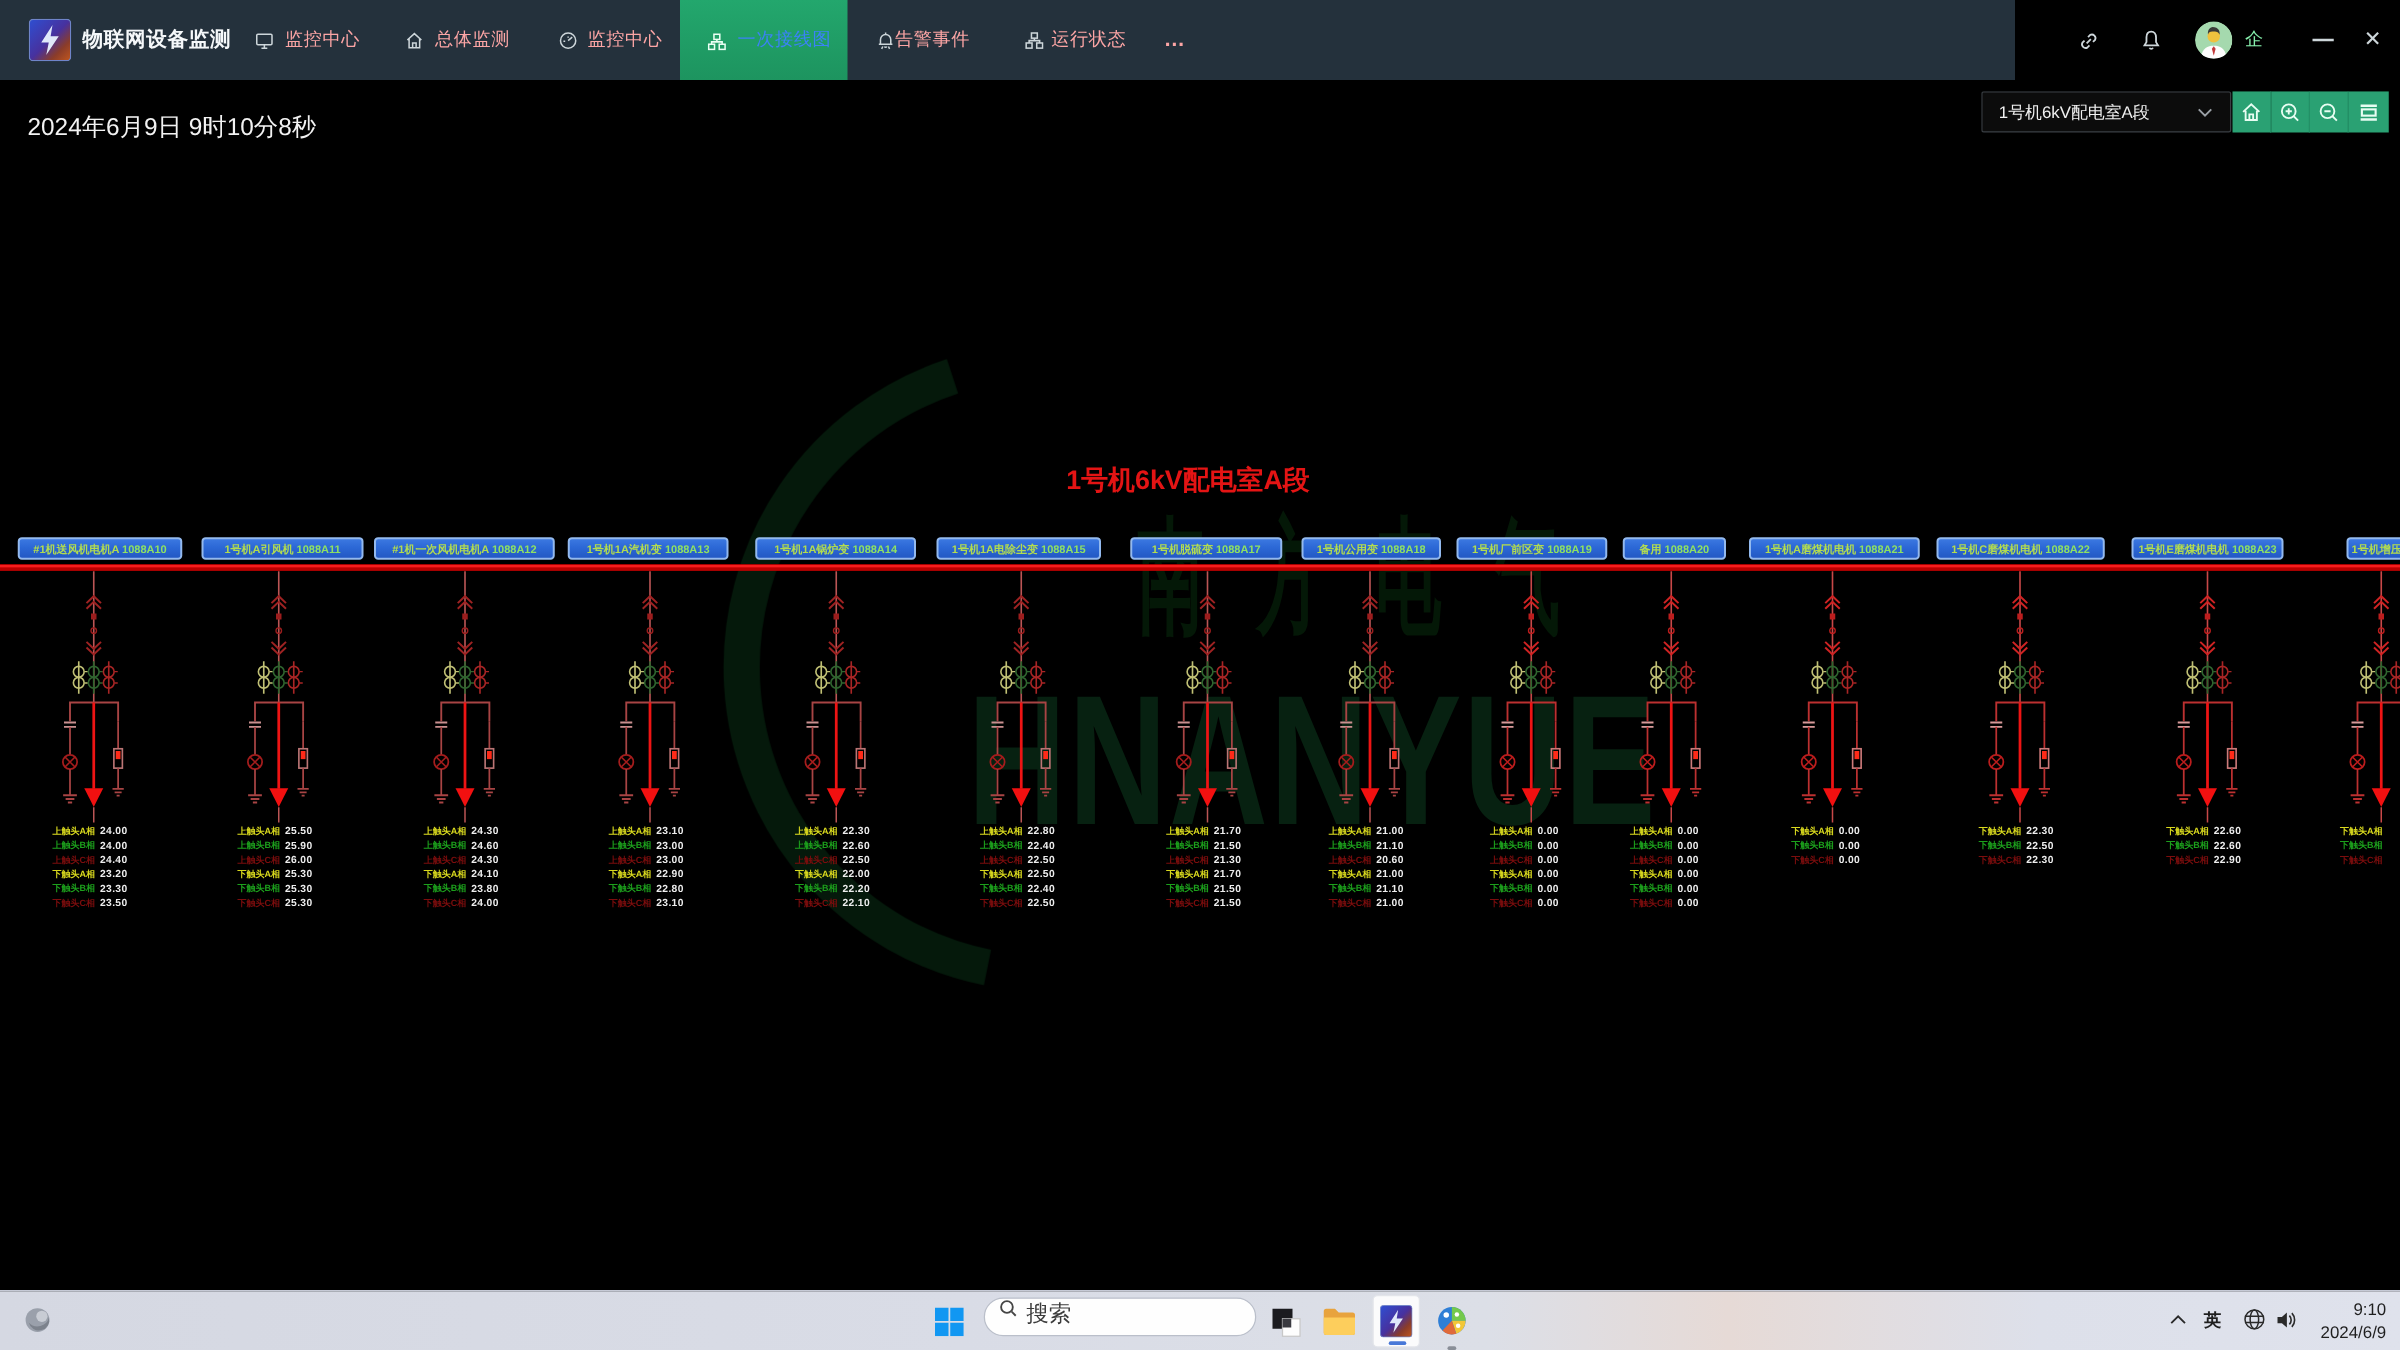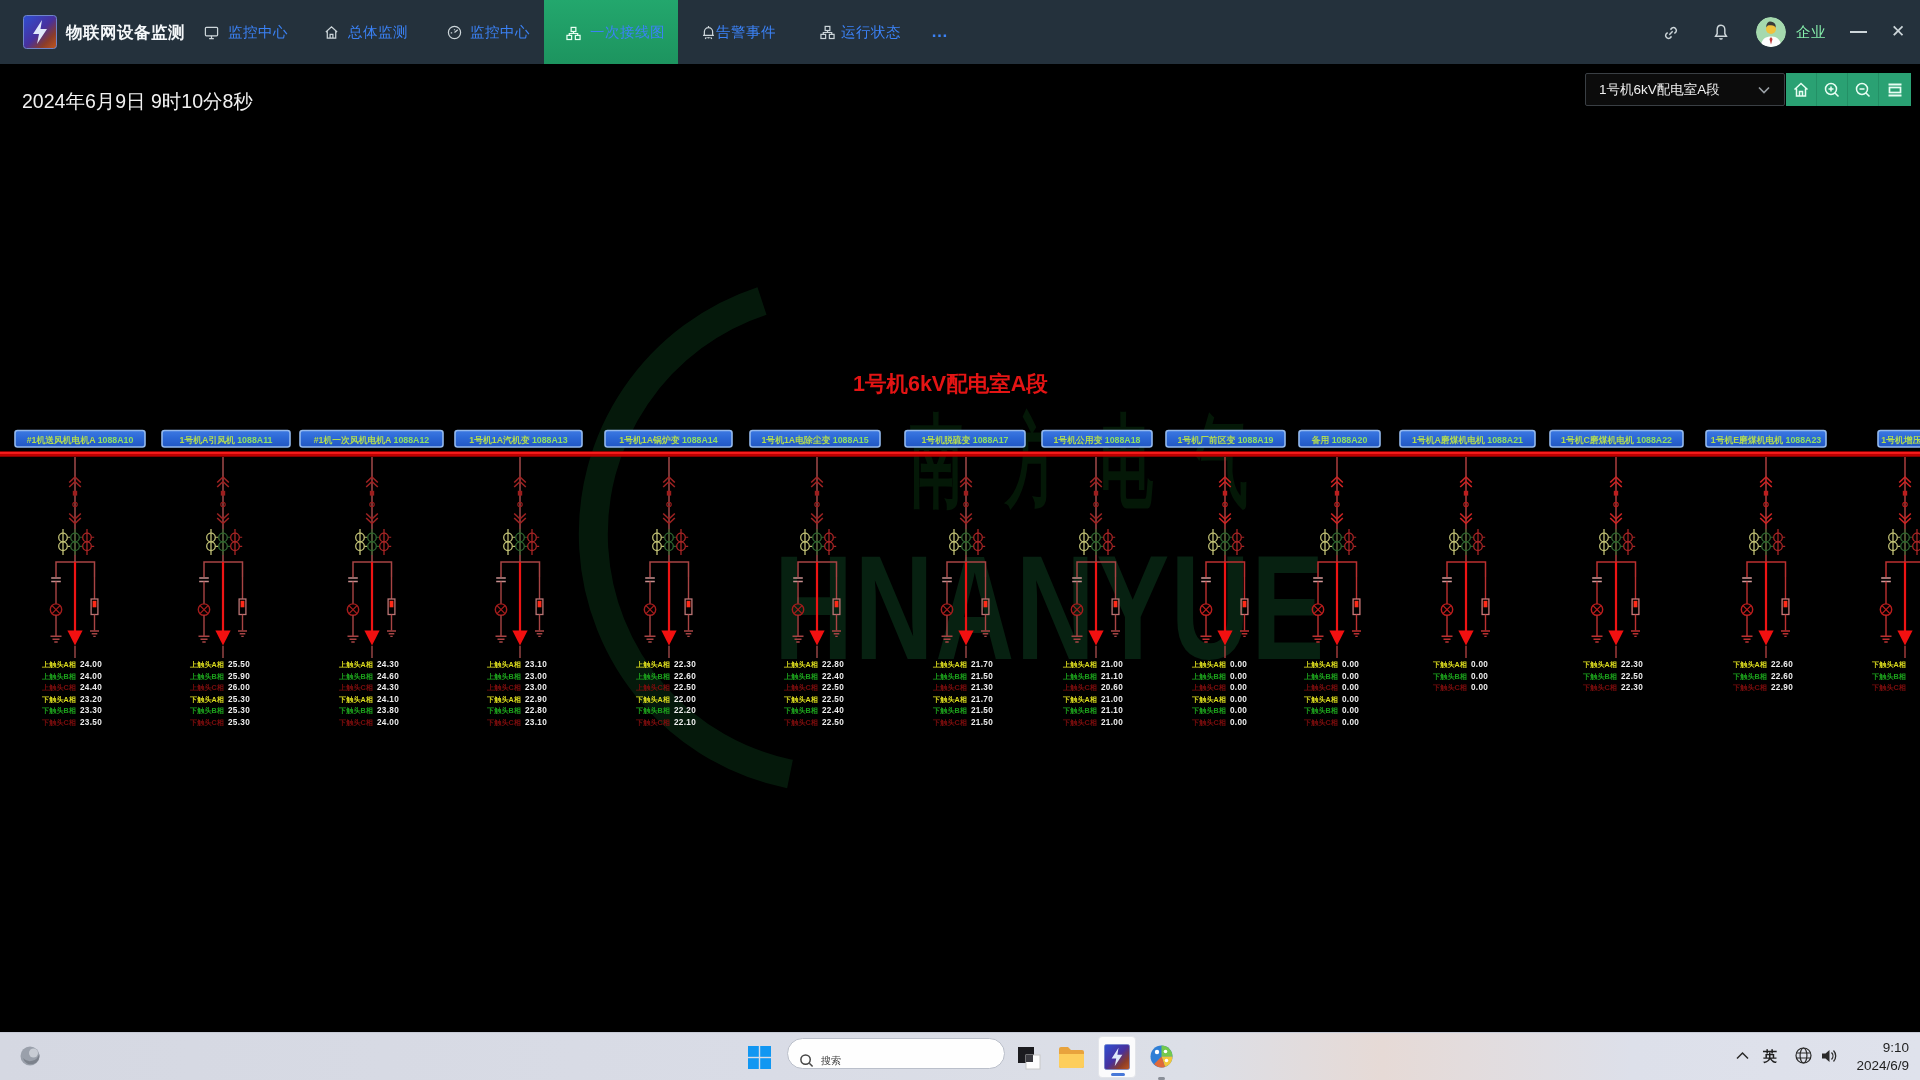--- a/index.html
+++ b/index.html
@@ -1,35 +1,35 @@
 <!DOCTYPE html>
 <html lang="zh"><head>
 <meta charset="utf-8">
 <title>物联网设备监测</title>
 <style>
 *{margin:0;padding:0;box-sizing:border-box}
 html,body{width:1920px;height:1080px;overflow:hidden;background:#000;font-family:"Liberation Sans",sans-serif}
-#topbar{position:absolute;left:0;top:0;width:1920px;height:64px;background:#24313c}
+#topbar{position:absolute;left:0;top:0;width:1612px;height:64px;background:#24313c}
 #logo{position:absolute;left:23px;top:15px}
 #apptitle{position:absolute;left:66px;top:0;line-height:64px;font-size:16.5px;font-weight:bold;color:#f5f8fa;letter-spacing:0.5px}
-.nav{position:absolute;top:0;line-height:64px;font-size:14.5px;color:#3b82f6;letter-spacing:0.5px}
+.nav{position:absolute;top:0;line-height:64px;font-size:14.5px;color:#fca5a5;letter-spacing:0.5px}
 #activetab{position:absolute;left:544px;top:0;width:134px;height:64px;background:linear-gradient(#23a76d,#1d945f)}
 #avatar{position:absolute;left:1756px;top:17px;width:30px;height:30px;border-radius:50%;overflow:hidden}
 #minbtn{position:absolute;left:1850px;top:31px;width:17px;height:2px;background:#cdd6da}
 #closebtn{position:absolute;left:1891px;top:0;line-height:64px;font-size:17px;color:#cdd6da}
 #canvas{position:absolute;left:0;top:64px}
 #seltool{position:absolute;left:1585px;top:73px;height:33px}
 #seldrop{position:absolute;left:0;top:0;width:200px;height:33px;background:#0c0c0c;border:1px solid #3a3f44;border-radius:2px;color:#f0f0f0;font-size:13.5px;line-height:31px;padding-left:13px}
 .gbtn{position:absolute;top:0;width:31px;height:33px;background:#2aa173;display:flex;align-items:center;justify-content:center}
 .gbtn:nth-of-type(2){left:201px;border-right:1px solid #239066}
 .gbtn:nth-of-type(3){left:232px;border-right:1px solid #239066}
 .gbtn:nth-of-type(4){left:263px;border-right:1px solid #239066}
 .gbtn:nth-of-type(5){left:294px;width:32px}
 #taskbar{position:absolute;left:0;top:1032px;width:1920px;height:48px;background:linear-gradient(90deg,#d5d8e2 0%,#d9dce6 40%,#dcdfe7 62%,#e6dad6 72%,#dde0ea 85%,#dfe2ec 100%);border-top:1px solid #c6cad6}
-#search{position:absolute;left:787px;top:5px;width:218px;height:31px;background:#fefefe;border:1px solid #babfca;border-radius:16px;display:flex;align-items:flex-end;padding-left:11px;font-size:10px;color:#3c3c3c}
+#search{position:absolute;left:787px;top:5px;width:218px;height:31px;background:#fefefe;border:1px solid #babfca;border-radius:16px;display:flex;align-items:flex-start;padding-left:11px;font-size:18px;color:#3c3c3c}
 #appsel{position:absolute;left:1098px;top:3px;width:38px;height:42px;background:#fbfbfc;border:1px solid #e3e5ea;border-radius:4px;display:flex;align-items:center;justify-content:center}
 #appbar{position:absolute;left:12px;bottom:1px;width:14px;height:3px;border-radius:2px;background:#4878d8}
 .tray{position:absolute;color:#1f1f1f;line-height:1.35}
 </style>
 </head>
 <body>
 <div id="topbar">
     <div id="logo"><svg width="34" height="34" viewBox="0 0 34 34">
         <defs>
           <linearGradient id="lg1" x1="0" y1="0" x2="1" y2="1">

